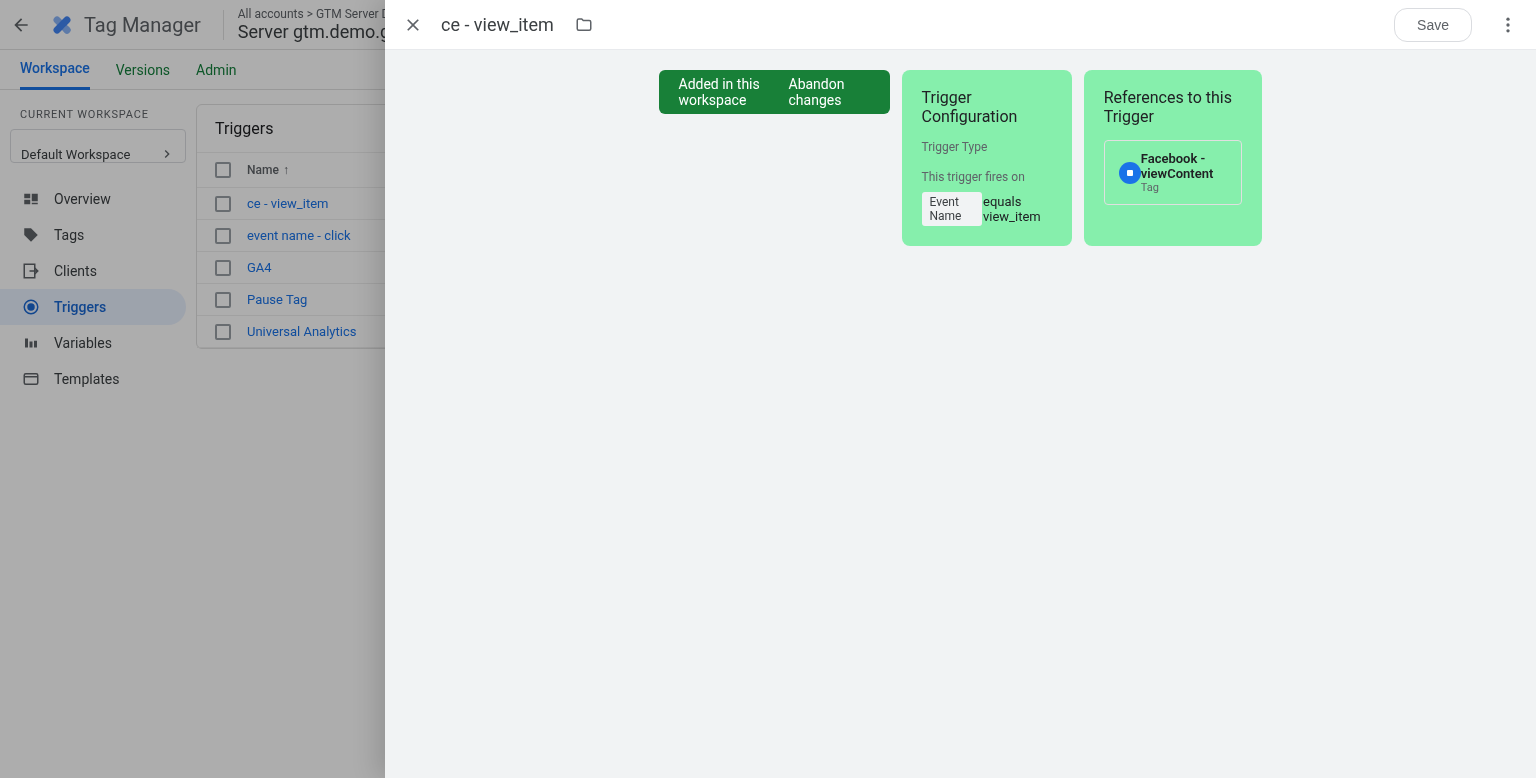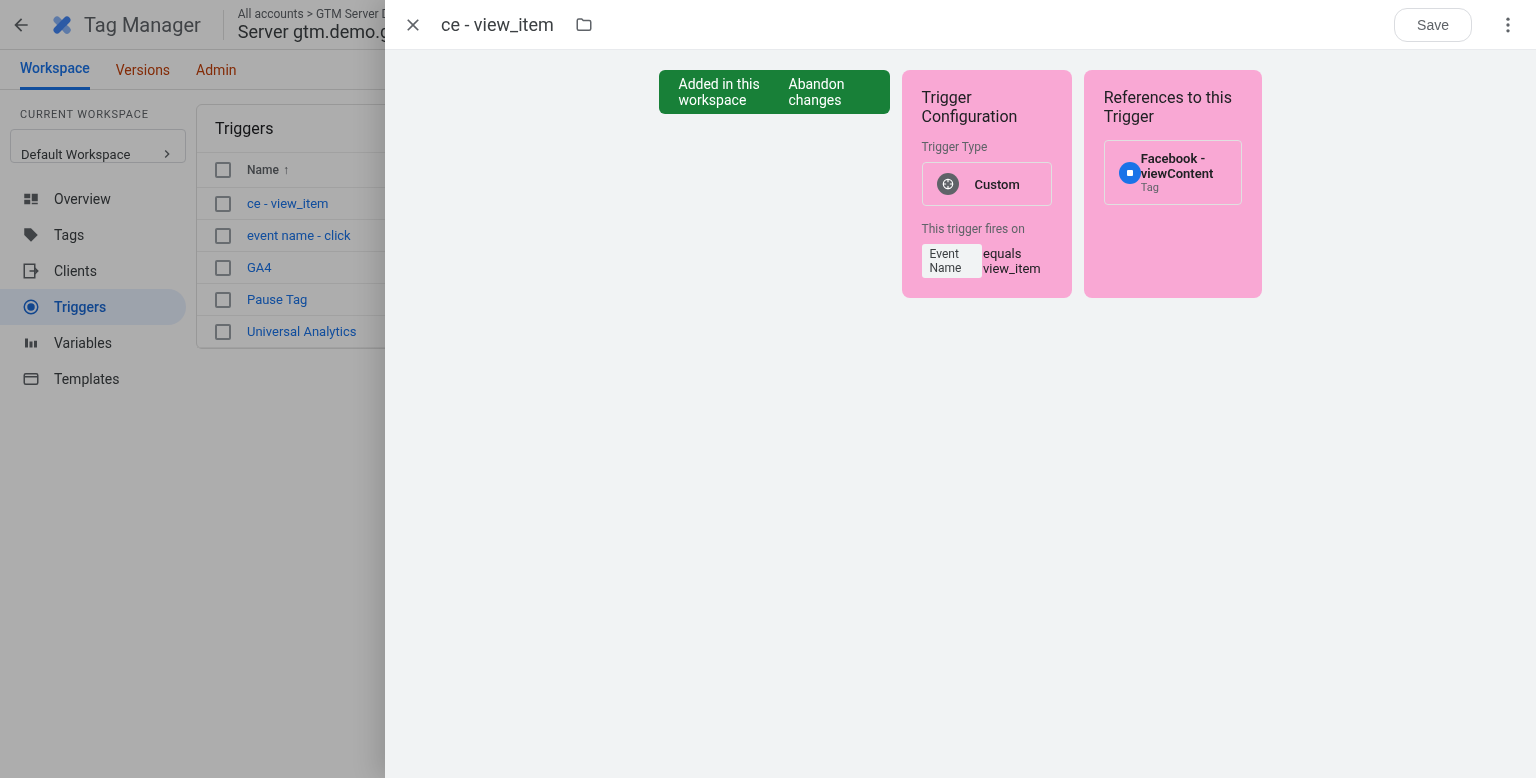--- a/index.html
+++ b/index.html
@@ -9,21 +9,21 @@
   .bg-header { height: 50px; display: flex; align-items: center; padding: 0 10px; border-bottom: 1px solid #e0e0e0; }
   .back-icon { width: 22px; height: 22px; color: #5f6368; display:flex; align-items:center; justify-content:center; margin-right: 8px; }
   .logo { width: 28px; height: 28px; margin: 0 8px; display:flex; align-items:center; justify-content:center; }
   .logo svg { width: 28px; height: 28px; }
   .product-title { font-size: 20px; color: #5f6368; margin-right: 18px; }
   .hdr-sep { width:1px; height:30px; background:#e0e0e0; margin: 0 14px 0 4px;}
   .hdr-stack { display:flex; flex-direction:column; line-height:1.2; }
   .crumbs { font-size: 12px; color: #5f6368; }
   .container-name { font-size: 18px; color: #3c4043; }
   .bg-tabs { height: 40px; display:flex; align-items:center; padding: 0 20px; border-bottom: 1px solid #e0e0e0; gap: 26px; }
-  .bg-tab { font-size: 14px; color: #c2410c; height: 40px; display:flex; align-items:center; }
+  .bg-tab { font-size: 14px; color: #15803d; height: 40px; display:flex; align-items:center; }
   .bg-tab.active { color: #1a73e8; border-bottom: 3px solid #1a73e8; font-weight:500; }
   .bg-body { display:flex; height: calc(100% - 90px); }
   .bg-sidebar { width: 196px; padding: 14px 10px 0 10px; }
   .ws-label { font-size: 11px; letter-spacing: 0.8px; color: #5f6368; margin: 4px 0 8px 10px; }
   .ws-picker { border:1px solid #dadce0; border-radius:4px; height:34px; display:flex; align-items:flex-end; justify-content:space-between; padding:0 10px; font-size:13px; color:#3c4043; margin-bottom: 18px; }
   .nav-item { display:flex; align-items:center; gap:14px; height:36px; padding:0 12px; border-radius: 0 18px 18px 0; font-size:14px; color:#3c4043; margin-left:-10px; padding-left:22px; }
   .nav-item.active { background:#e8f0fe; color:#1967d2; font-weight:500; }
   .nav-icon { width:18px; height:18px; color:#5f6368; display:flex; align-items:center; justify-content:center; flex-shrink:0;}
   .nav-item.active .nav-icon { color:#1967d2; }
   .bg-main { flex:1; padding: 14px 20px 0 0; }
@@ -42,21 +42,21 @@
   .close-btn { width:28px; height:28px; color:#5f6368; display:flex; align-items:center; justify-content:center; }
   .trigger-title { font-size:18px; color:#3c4043; }
   .folder-ico { width:20px; height:20px; color:#5f6368; display:flex; align-items:center; justify-content:center; margin-left:6px;}
   .hdr-spacer { flex:1; }
   .save-btn { border:1px solid #dadce0; background:#fff; color:#5f6368; border-radius:13px; height:34px; padding:0 22px; font-size:14px; }
   .more-btn { width:28px; height:28px; color:#5f6368; display:flex; align-items:center; justify-content:center; margin-left:8px;}
   .sheet-body { flex:1; background:#f1f3f4; overflow:auto; padding: 20px 0; }
   .content-col { width: 604px; margin: 0 auto; display:flex; flex-direction:row; gap:12px; }
   .banner { background:#188038; color:#fff; border-radius:6px; height:44px; display:flex; align-items:center; justify-content:space-between; padding:0 20px; font-size:14px; }
   .banner a { color:#fff; text-decoration:none; }
-  .card { background:#f9a8d4; border-radius:8px; padding: 18px 20px 20px 20px; }
+  .card { background:#86efac; border-radius:8px; padding: 18px 20px 20px 20px; }
   .card h3 { font-size:16px; font-weight:400; color:#202124; margin-bottom: 14px; }
   .sub-label { font-size:12px; color:#5f6368; margin-bottom:8px; }
   .type-box { border:1px solid #e0e0e0; border-radius:4px; height:44px; display:flex; align-items:center; gap:16px; padding:0 14px; font-size:13px; font-weight:500;}
   .round-icon { width:22px; height:22px; border-radius:50%; display:flex; align-items:center; justify-content:center; flex-shrink:0;}
   .round-icon.gray { background:#5f6368; color:#fff; }
   .round-icon.blue { background:#1a73e8; color:#fff; }
   .fires-on { margin-top:16px; }
   .chip-row { display:flex; align-items:center; gap:1px; font-size:13px; }
   .chip { background:#f1f3f4; padding:3px 8px; border-radius:3px; color:#3c4043; font-size:12px; }
   .ref-box { border:1px solid #e0e0e0; border-radius:4px; padding:10px 14px; display:flex; align-items:center; }
@@ -225,29 +225,20 @@
   <div class="sheet-body">
     <div class="content-col">
       <div class="banner">
         <span>Added in this workspace</span>
         <a href="#">Abandon changes</a>
       </div>
 
       <div class="card">
         <h3>Trigger Configuration</h3>
         <div class="sub-label">Trigger Type</div>
-        <div class="type-box">
-          <span class="round-icon gray">
-            <svg viewBox="0 0 24 24" width="14" height="14" fill="none" stroke="#fff" stroke-width="2">
-                <circle cx="12" cy="12" r="8"></circle>
-                <path d="M12 4v4M12 16v4M4 12h4M16 12h4" stroke-linecap="round"></path>
-              </svg>
-          </span>
-          <span>Custom</span>
-        </div>
         <div class="fires-on">
           <div class="sub-label">This trigger fires on</div>
           <div class="chip-row">
             <span class="chip">Event Name</span>
             <span>equals view_item</span>
           </div>
         </div>
       </div>
 
       <div class="card">

